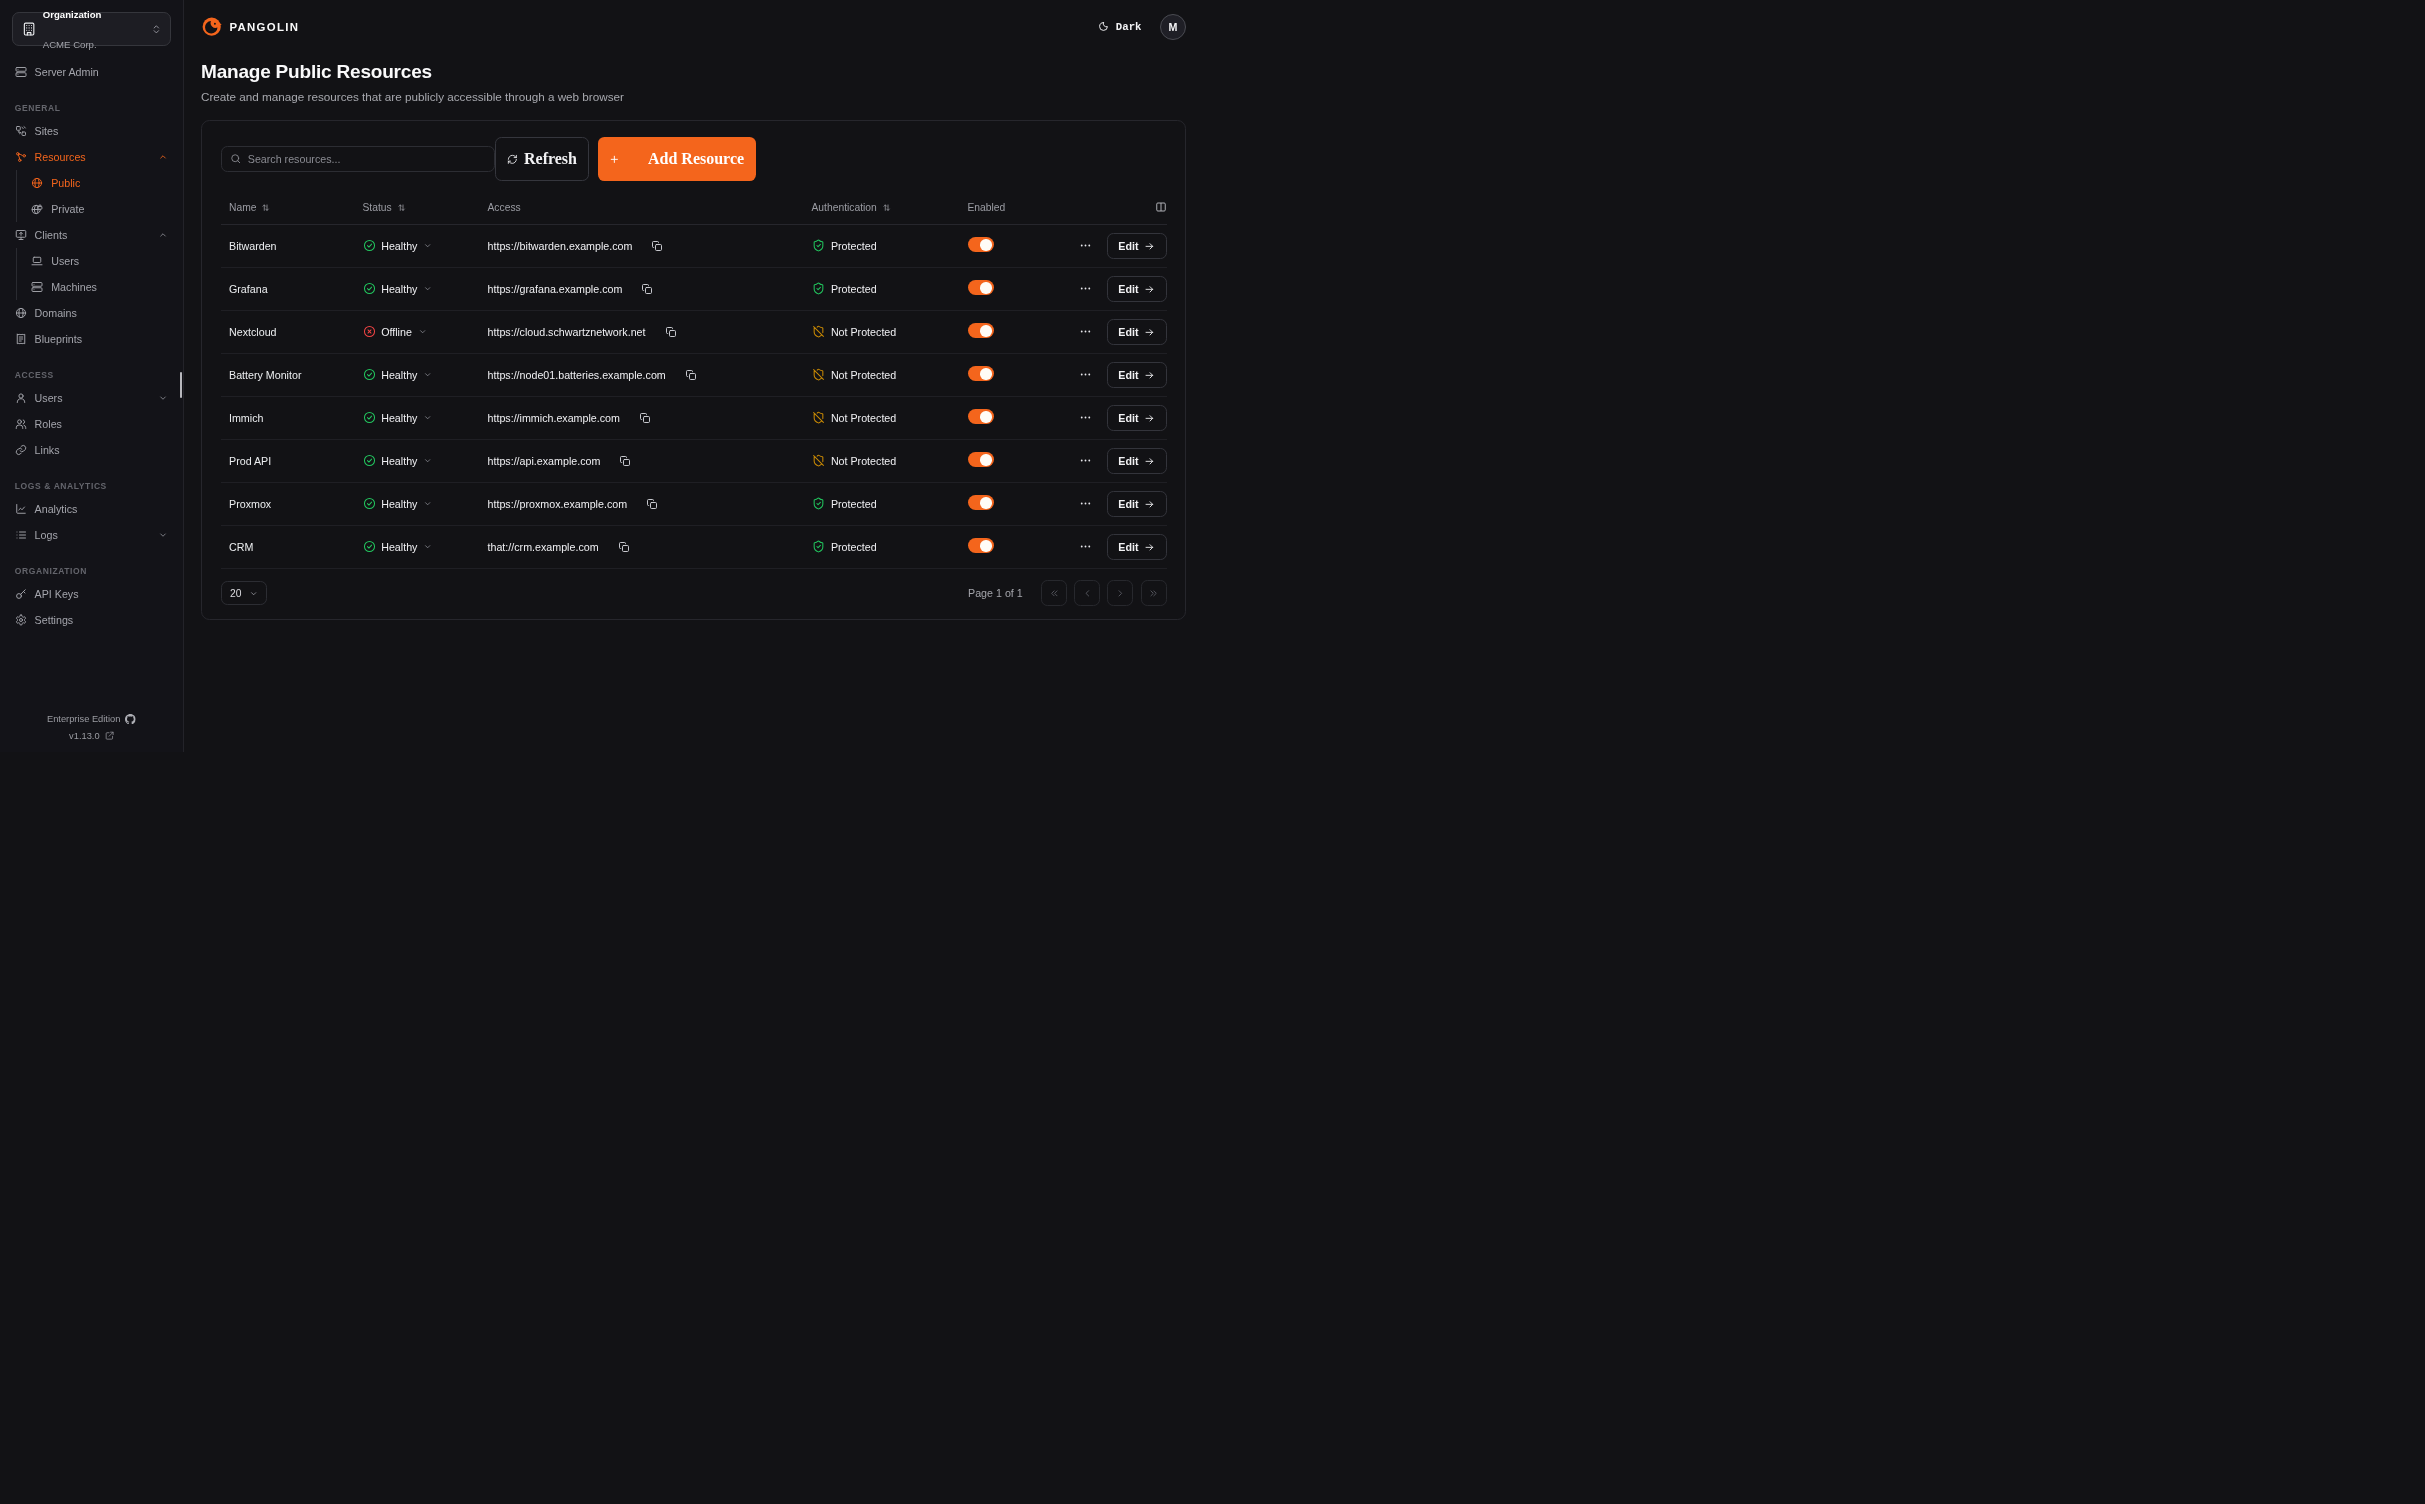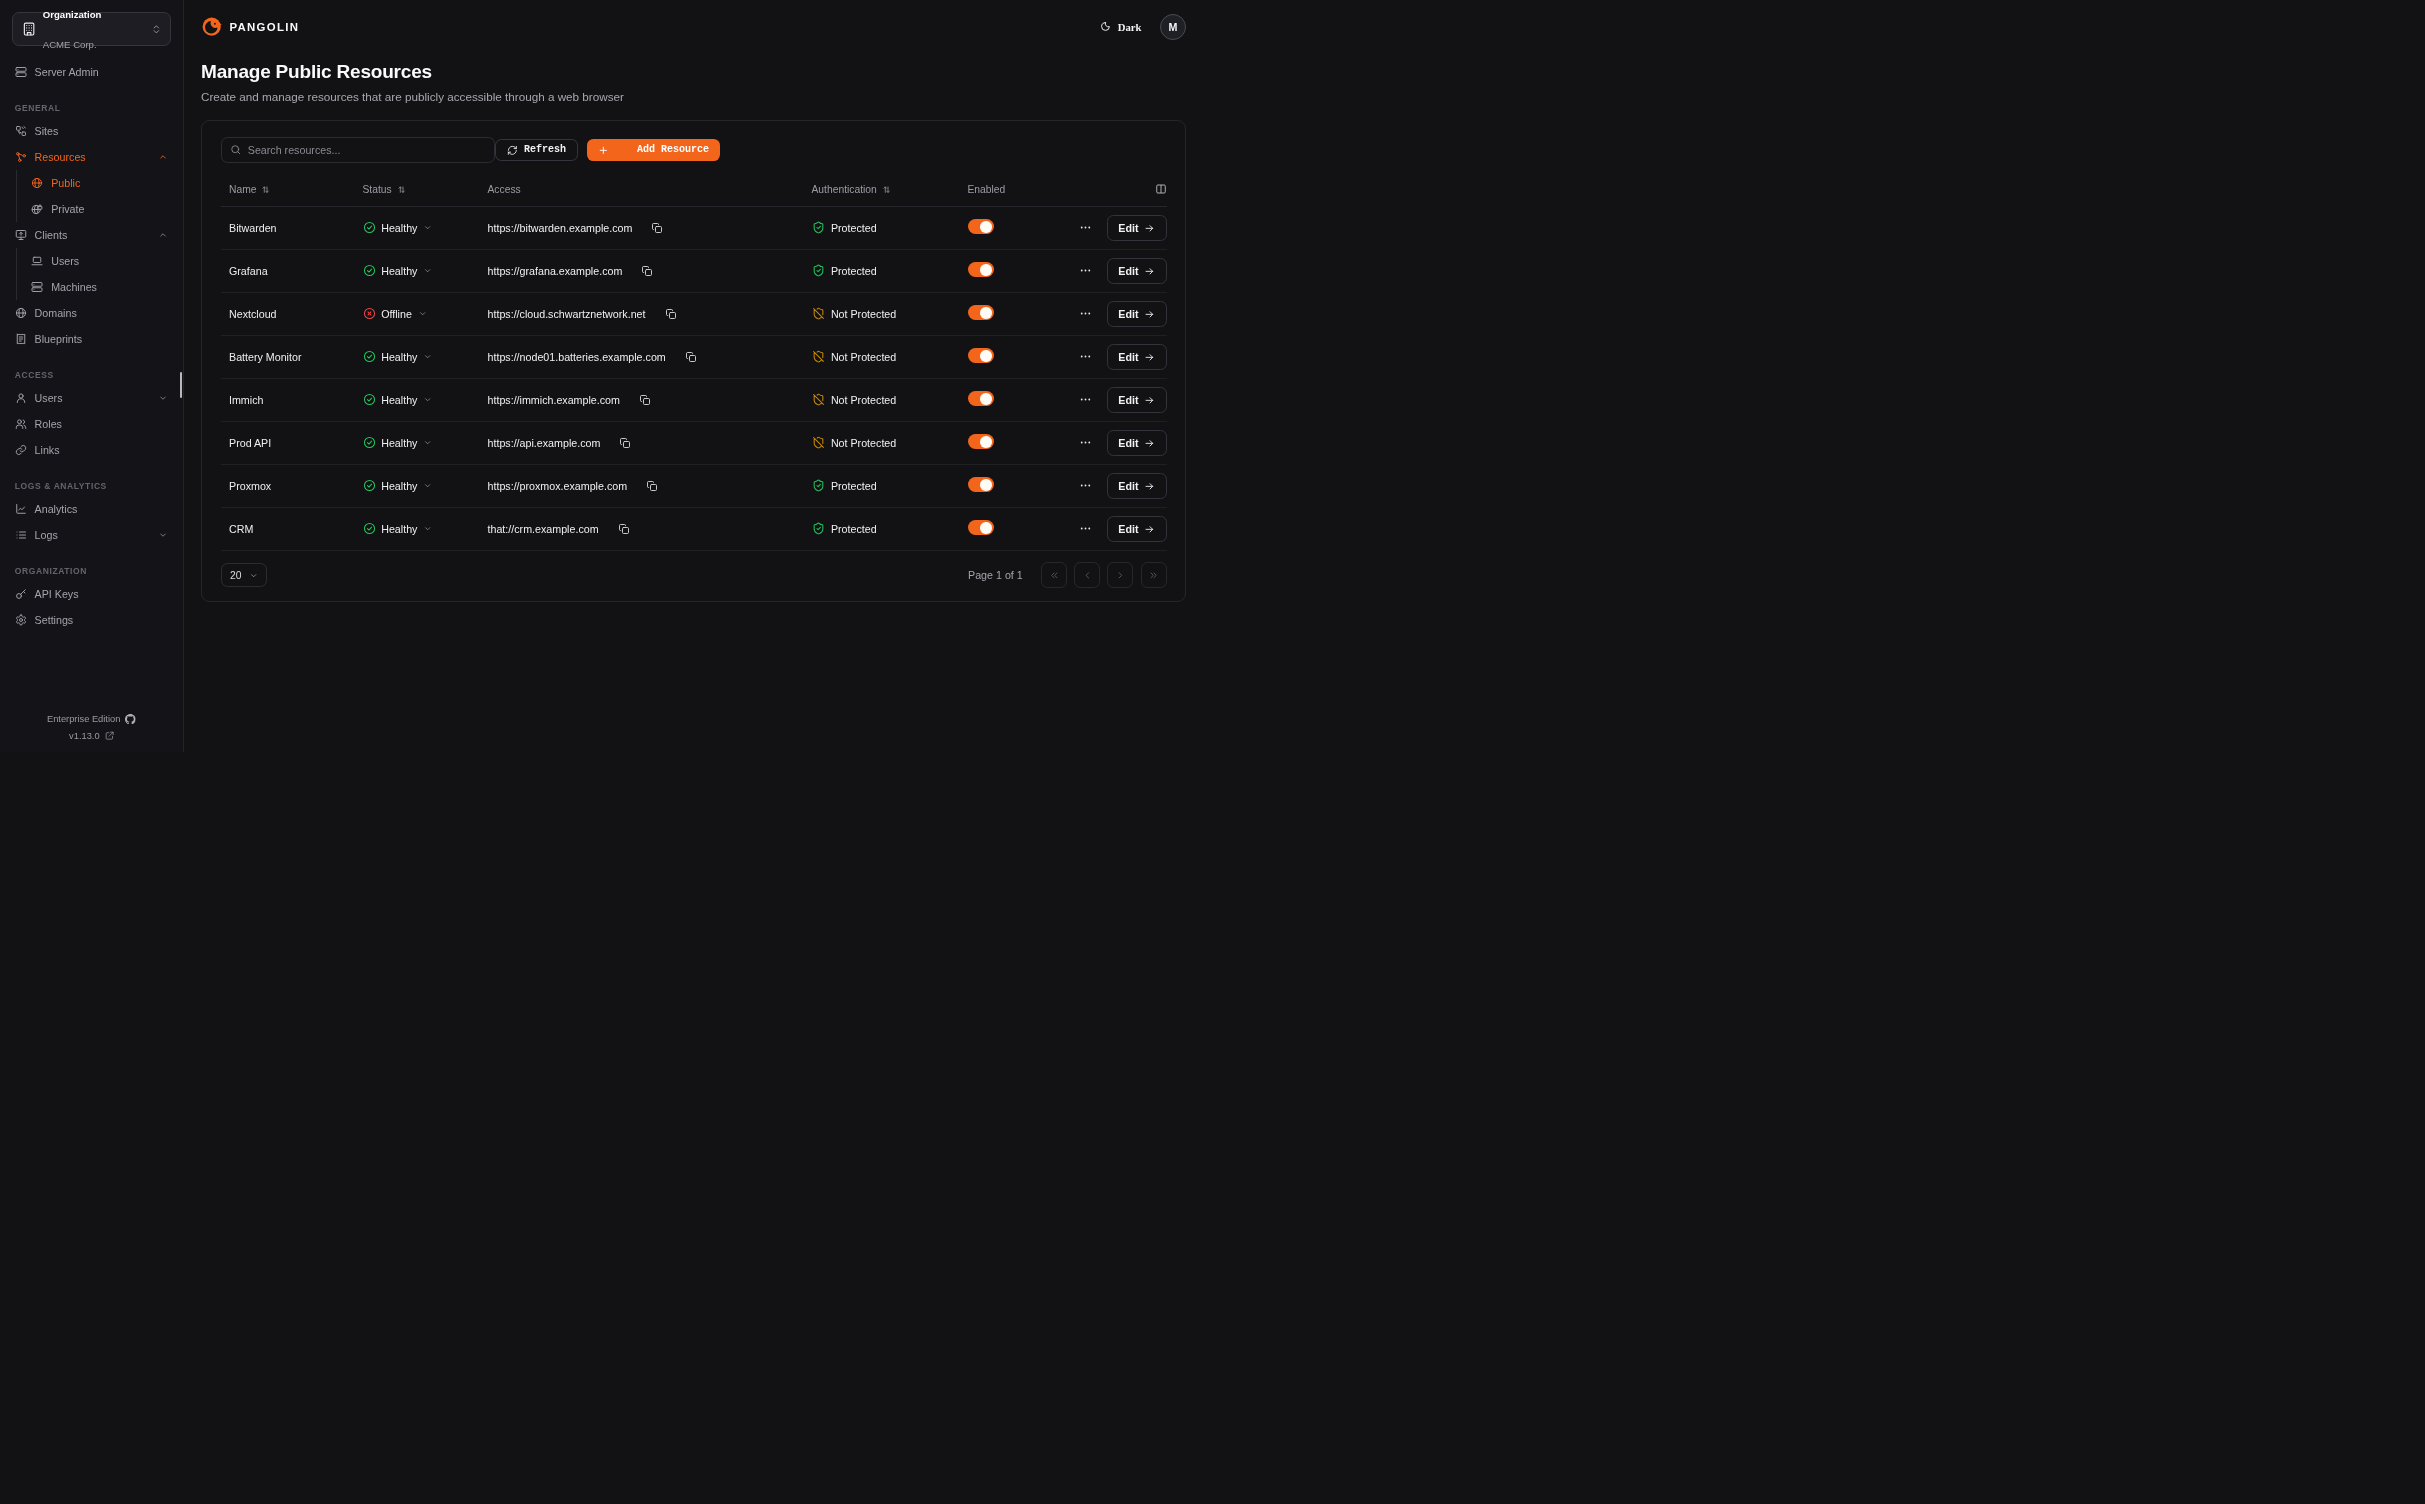--- a/index.html
+++ b/index.html
@@ -32,38 +32,38 @@
     color:#9b9ca2; font-size:9.3px; }
   .sfoot .row { display:flex; align-items:center; justify-content:center; gap:5px; margin-top:6.4px; }
 
   
   .main { flex:1; padding:0 27px 0 17px; }
   .mhead { display:flex; align-items:center; justify-content:space-between; height:54px; }
   .brand { display:flex; align-items:center; gap:7.1px; }
   .bname { font-size:11.4px; font-weight:700; letter-spacing:1.3px; color:#fafafa; }
   .hright { display:flex; align-items:center; gap:18.5px; }
   .theme { display:flex; align-items:center; gap:6.4px; font-size:10.7px; font-weight:600;
-    color:#f2f2f4; background:none; border:none; cursor:pointer; font-family:Liberation Serif, serif; }
+    color:#f2f2f4; background:none; border:none; cursor:pointer; font-family:Liberation Mono, monospace; }
   .avatar { width:26px; height:26px; border-radius:50%; background:#1f1f26;
     border:0.7px solid #4a4b52; display:flex; align-items:center; justify-content:center;
     font-weight:700; font-size:10.7px; color:#f5f5f7; cursor:pointer; }
   .ptitle { font-size:19px; font-weight:800; letter-spacing:-0.2px; color:#fafafb; margin-top:7.1px; }
   .psub { font-size:11.7px; color:#a7a8ae; margin-top:7.1px; }
 
   .card { margin-top:17px; border:0.7px solid #26262c; border-radius:8.5px;
     padding:15.7px 18.5px 13px; display:flex; flex-direction:column; }
   .tbar { display:flex; align-items:center; justify-content:flex-start; }
   .search { display:flex; align-items:center; gap:6.4px; width:274px; height:26px;
     border:0.7px solid #2c2d33; border-radius:6.4px; padding:0 8.5px; background:#121215; }
   .search input { flex:1; background:none; border:none; outline:none; color:#e8e8ec;
     font-size:10.7px; font-family:inherit; }
   .search input::placeholder { color:#8a8b92; }
   .tbtns { display:flex; gap:8.5px; }
-  .btn { display:flex; align-items:center; gap:6.4px; height:22px; padding:0 11.4px;
-    border-radius:6.4px; font-size:10px; font-weight:600; cursor:pointer; font-family:Liberation Mono, monospace; }
+  .btn { display:flex; align-items:center; gap:6.4px; height:44px; padding:0 11.4px;
+    border-radius:6.4px; font-size:16px; font-weight:600; cursor:pointer; font-family:Liberation Serif, serif; }
   .btn-refresh { border:0.7px solid #35363d; background:transparent; color:#f2f2f4; }
   .btn-add { border:none; background:#f4651c; color:#ffffff;gap:28px; }
 
   .thead { display:flex; align-items:center; height:34px; margin-top:10px;
     border-bottom:0.7px solid #26262c; color:#9b9ca3; font-size:10.3px; }
   .hcell { display:flex; align-items:center; gap:5px; }
   .c-name { width:142px; padding-left:8.5px; }
   .c-status { width:125px; }
   .c-access { width:324px; }
   .c-auth { width:156px; }

